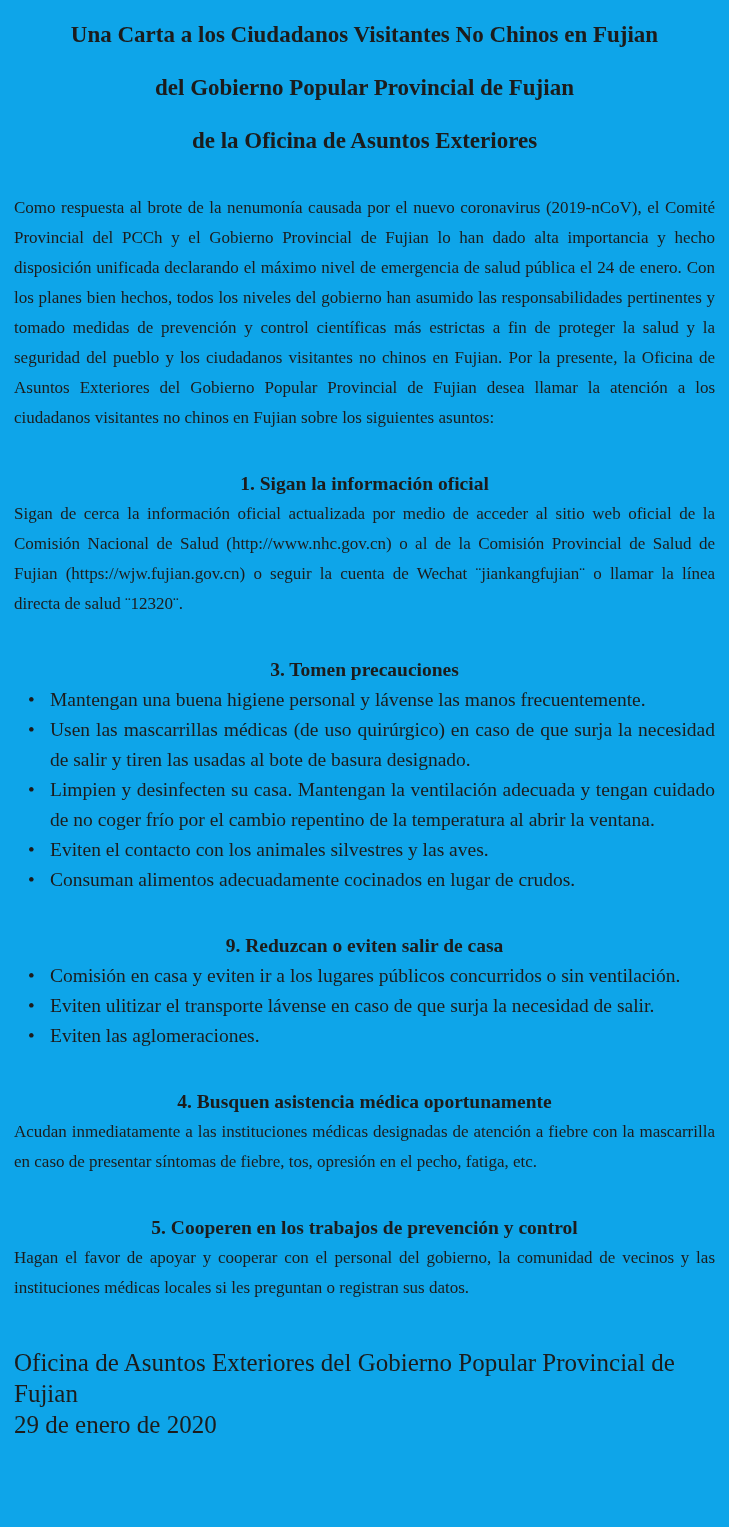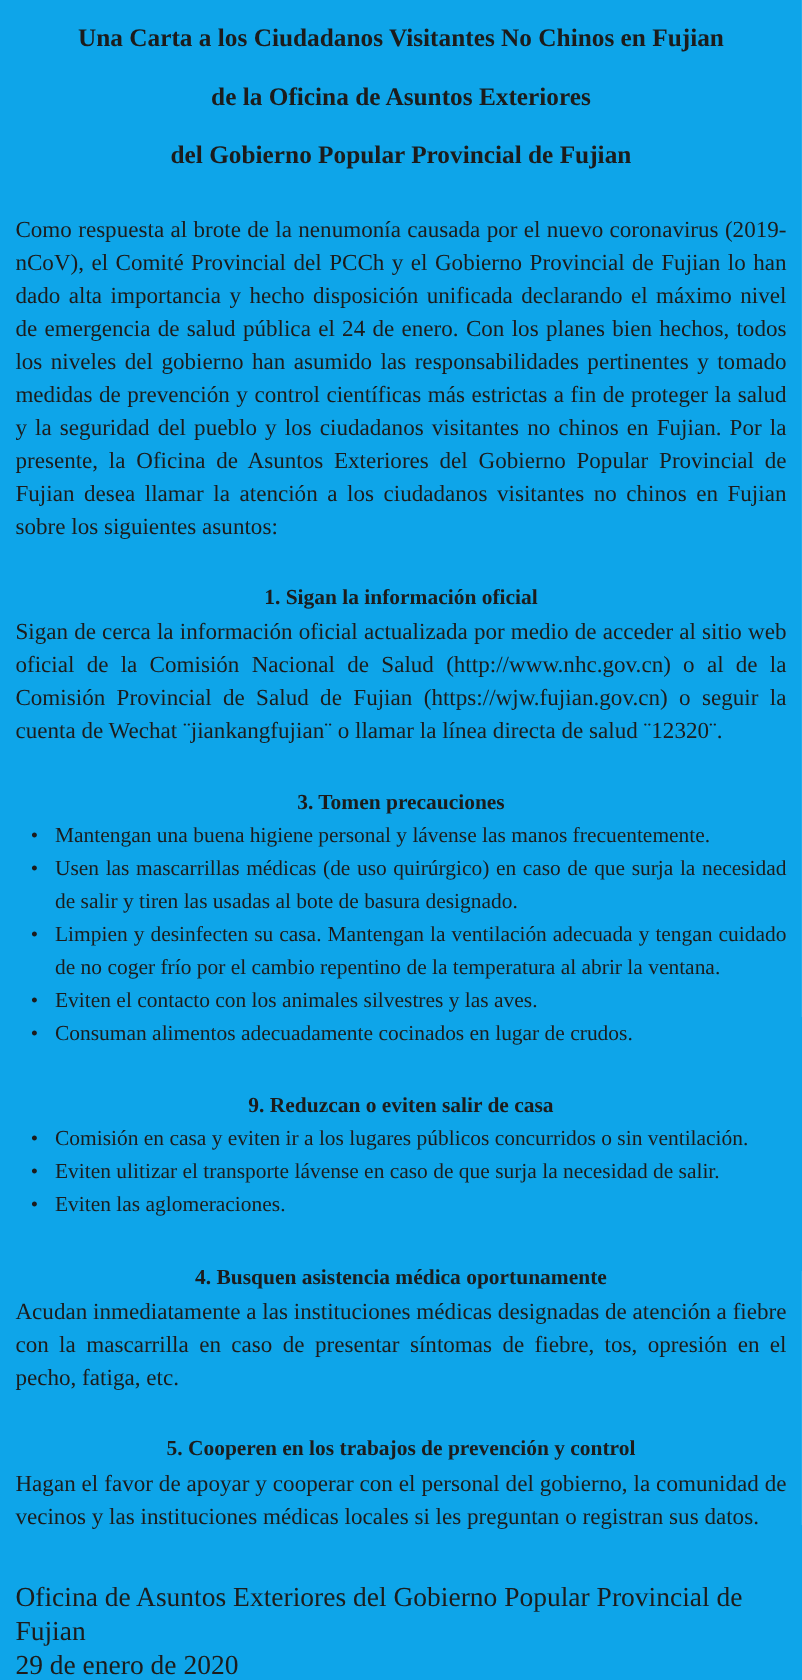--- a/index.html
+++ b/index.html
@@ -27,21 +27,21 @@
   }
   .title-line {
     font-size: 23px;
     font-weight: bold;
     text-align: center;
     line-height: 53px;
     white-space: nowrap;
   }
   .body-par {
     margin: 0;
-    font-size: 21px;
+    font-size: 17px;
     line-height: 30px;
     text-align: justify;
     text-justify: inter-word;
   }
   .sec-heading {
     margin: 36px 0 0 0;
     font-size: 19.5px;
     font-weight: bold;
     line-height: 30px;
     text-align: center;
@@ -75,22 +75,22 @@
     line-height: 31px;
   }
 </style>
 </head>
 <body style="color: rgb(28, 28, 28); background: rgb(253, 253, 253);">
 
 <div class="page">
 
   <div class="title-block">
     <div class="title-line">Una Carta a los Ciudadanos Visitantes No Chinos en Fujian</div>
+    <div class="title-line">del Gobierno Popular Provincial de Fujian</div>
     <div class="title-line">de la Oficina de Asuntos Exteriores</div>
-    <div class="title-line">del Gobierno Popular Provincial de Fujian</div>
   </div>
 
   <p class="body-par">Como respuesta al brote de la nenumonía causada por el nuevo coronavirus (2019-nCoV), el Comité Provincial del PCCh y el Gobierno Provincial de Fujian lo han dado alta importancia y hecho disposición unificada declarando el máximo nivel de emergencia de salud pública el 24 de enero. Con los planes bien hechos, todos los niveles del gobierno han asumido las responsabilidades pertinentes y tomado medidas de prevención y control científicas más estrictas a fin de proteger la salud y la seguridad del pueblo y los ciudadanos visitantes no chinos en Fujian. Por la presente, la Oficina de Asuntos Exteriores del Gobierno Popular Provincial de Fujian desea llamar la atención a los ciudadanos visitantes no chinos en Fujian sobre los siguientes asuntos:</p>
 
   <div>
       <section>
         <h2 class="sec-heading">1. Sigan la información oficial</h2>
         <p class="body-par">Sigan de cerca la información oficial actualizada por medio de acceder al sitio web oficial de la Comisión Nacional de Salud (http://www.nhc.gov.cn) o al de la Comisión Provincial de Salud de Fujian (https://wjw.fujian.gov.cn) o seguir la cuenta de Wechat ¨jiankangfujian¨ o llamar la línea directa de salud ¨12320¨.</p>
       </section>
       <section>

